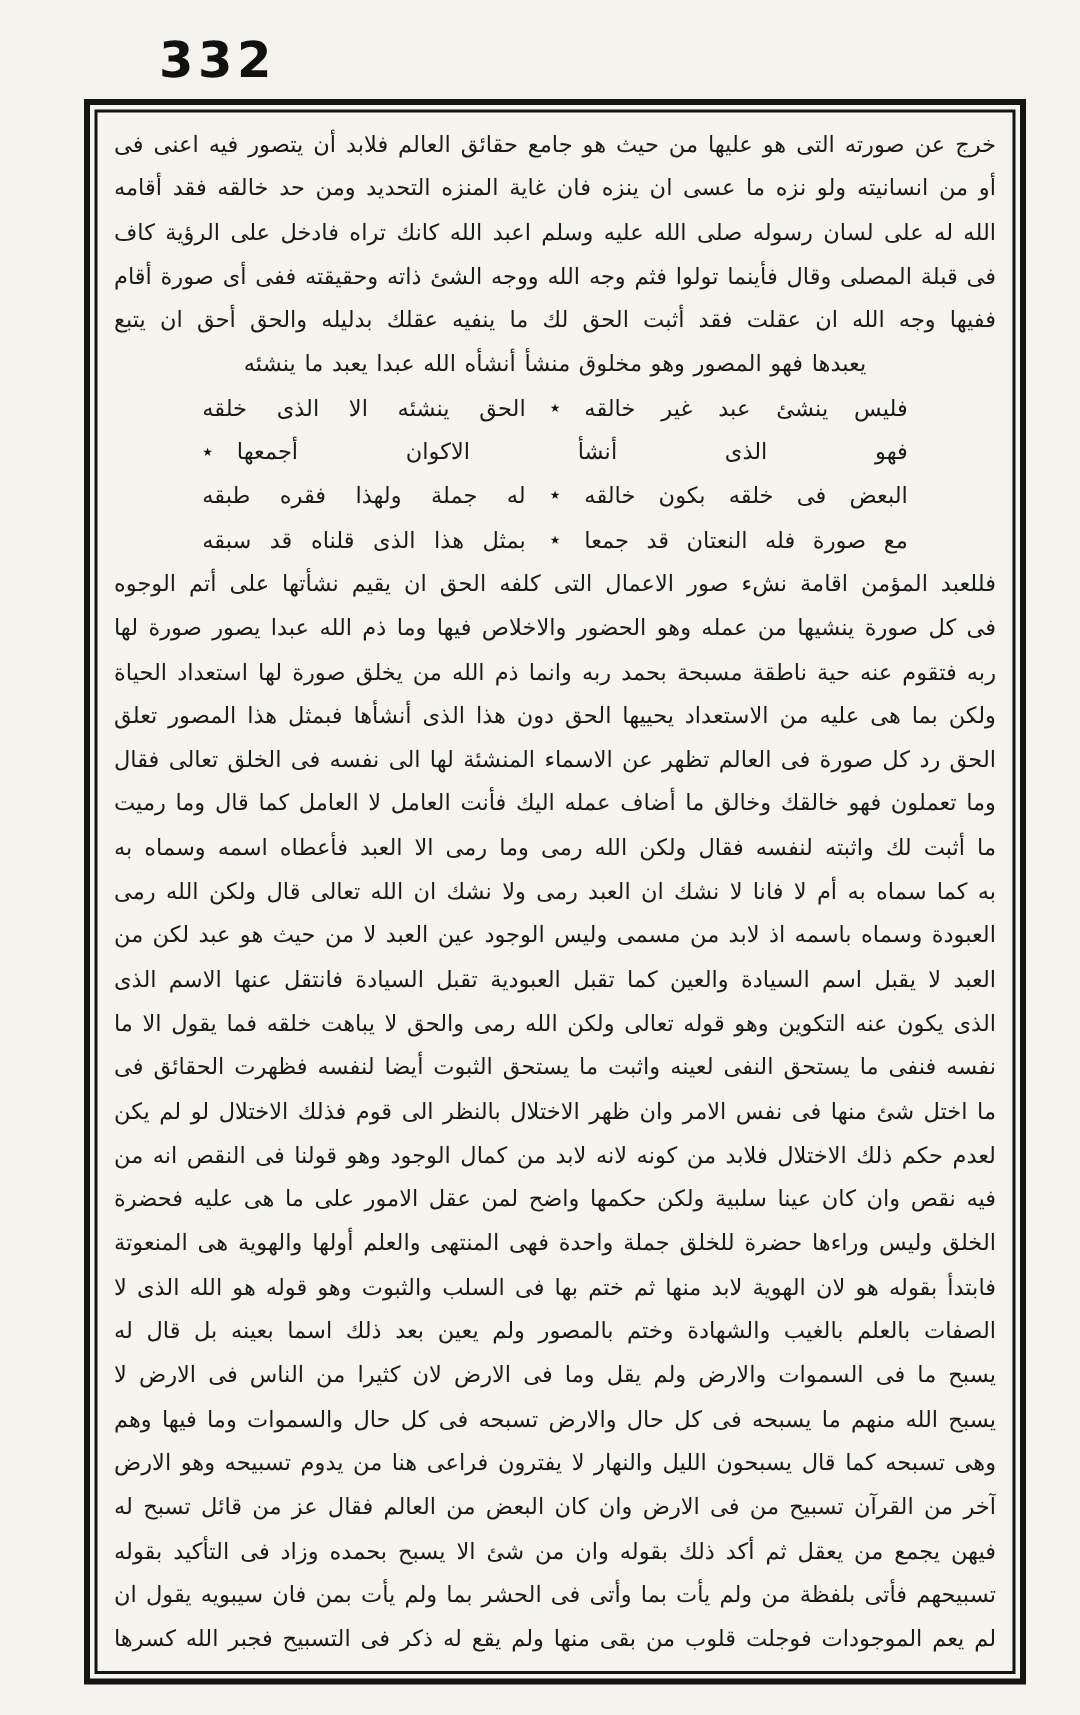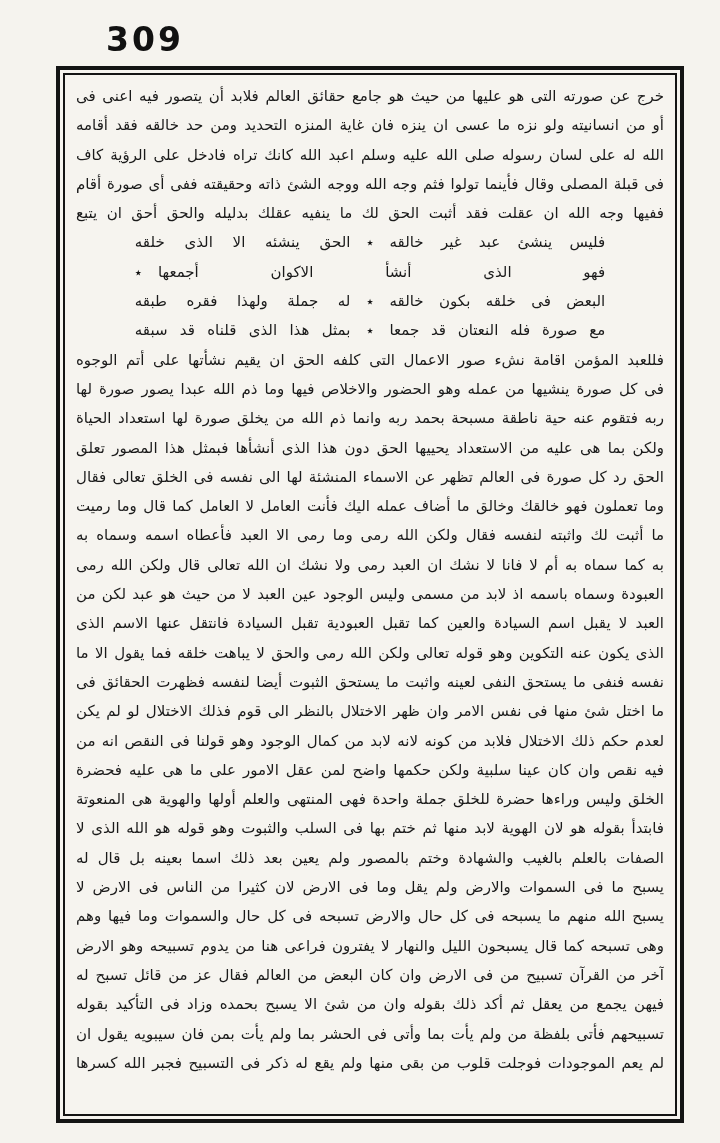--- a/index.html
+++ b/index.html
@@ -77,34 +77,35 @@
     font-size: 13px;
     line-height: 29.3px;
     color: #111;
   }
 </style>
 </head>
 <body>
 
 <div>
 
-  <div class="page-number" lang="ar">309</div>
+  <div class="page-number" lang="ar">332</div>
 
   <div class="frame-outer">
     <div class="frame-inner">
       <div class="text-block" dir="rtl" lang="ar">
 
         <div>
             <div class="line">خرج عن صورته التى هو عليها من حيث هو جامع حقائق العالم فلابد أن يتصور فيه اعنى فى الحق انسانيته على الكمال</div>
             <div class="line">أو من انسانيته ولو نزه ما عسى ان ينزه فان غاية المنزه التحديد ومن حد خالقه فقد أقامه كنفسه فى الحد ولذلك أطلق</div>
             <div class="line">الله له على لسان رسوله صلى الله عليه وسلم اعبد الله كانك تراه فادخل على الرؤية كاف التشبيه والتمثيل وقال له ان الله</div>
             <div class="line">فى قبلة المصلى وقال فأينما تولوا فثم وجه الله ووجه الشئ ذاته وحقيقته ففى أى صورة أقام الله عبده فهى موضع توليه</div>
             <div class="line">ففيها وجه الله ان عقلت فقد أثبت الحق لك ما ينفيه عقلك بدليله والحق أحق ان يتبع فالانسان ينشئ فى نفسه صورة</div>
           </div>
 
+        <div class="line centered">يعبدها فهو المصور وهو مخلوق منشأ أنشأه الله عبدا يعبد ما ينشئه</div>
 
         <div>
             <div class="verse-row">
               <span class="hemistich">فليس ينشئ عبد غير خالقه</span>
               <span class="verse-separator">٭</span>
               <span class="hemistich">الحق ينشئه الا الذى خلقه</span>
             </div>
             <div class="verse-row">
               <span class="hemistich">فهو الذى أنشأ الاكوان أجمعها</span>
               <span class="verse-separator">٭</span>

